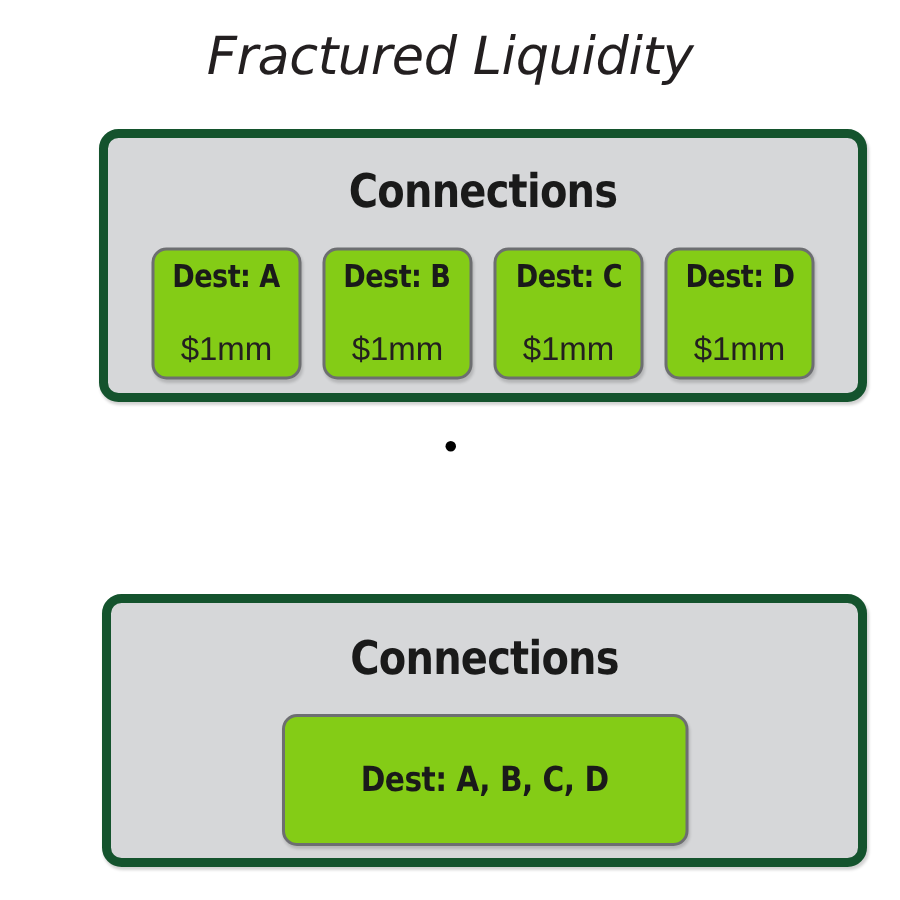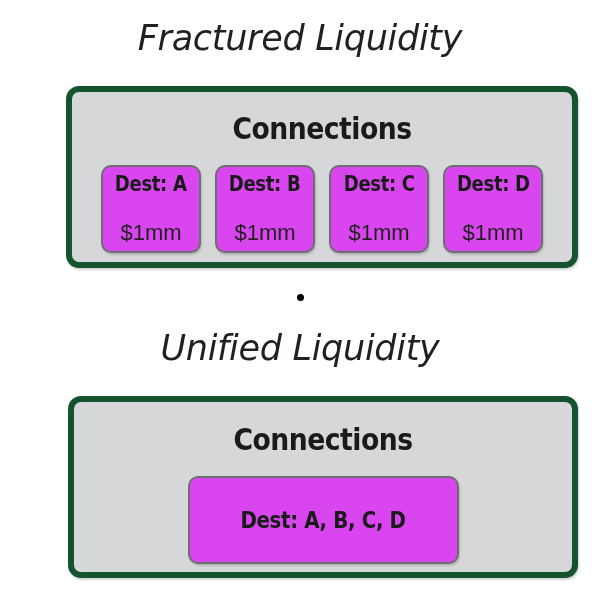--- a/index.html
+++ b/index.html
@@ -92,21 +92,21 @@
     top: 73px;
     gap: 14px;
   }
   #row-unified {
     left: 0;
     right: 0;
     top: 74px;
   }
 
   .card {
-    background: #d946ef;
+    background: #84cc16;
     border: 2px solid #6d6e71;
     border-radius: 10px;
     box-sizing: border-box;
     box-shadow: 1px 2px 2px rgba(0,0,0,0.16);
     display: flex;
     flex-direction: column;
     align-items: center;
     justify-content: center;
   }
   .card-small {
@@ -187,21 +187,20 @@
       <div class="card card-small">
         <div class="card-dest">Dest: D</div>
         <div class="card-amount">$1mm</div>
       </div>
 
     </div>
   </div>
 
   <div id="separator-dot"></div>
 
-  <div class="section-title" id="title-unified">Unified Liquidity</div>
 
   <div class="panel" id="panel-unified">
 
     <div class="panel-heading">Connections</div>
 
     <div class="card-row" id="row-unified">
 
       <div class="card card-wide">
         <div class="card-dest">Dest: A, B, C, D</div>
       </div>

